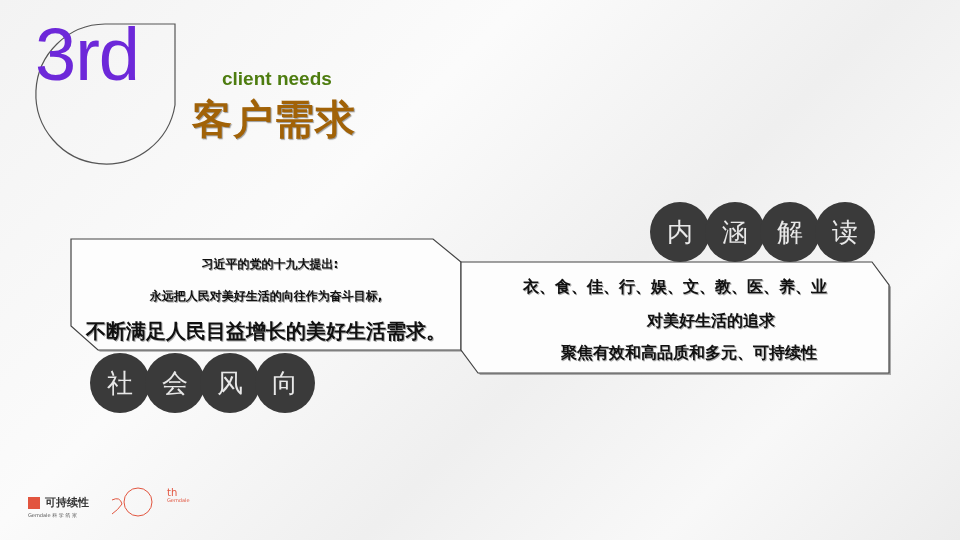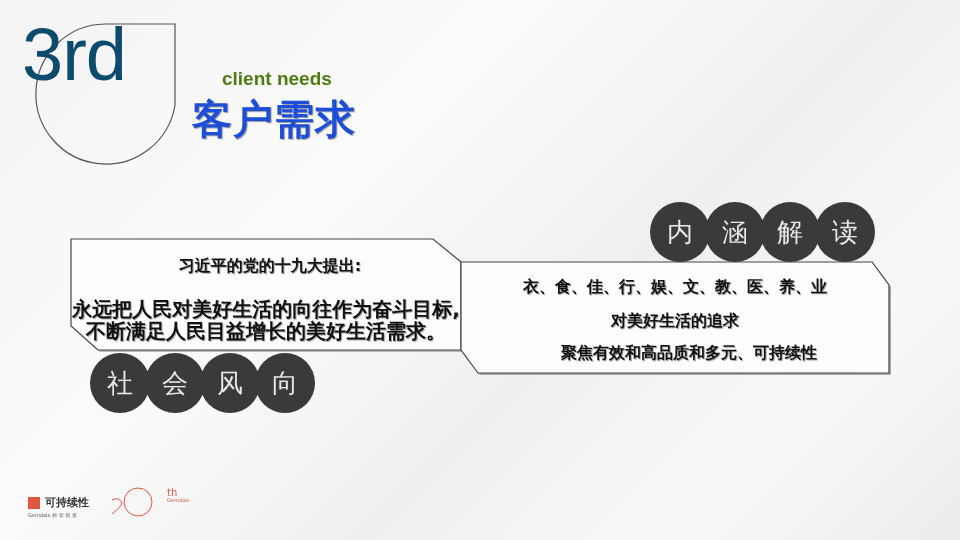--- a/index.html
+++ b/index.html
@@ -1,23 +1,23 @@
 <!DOCTYPE html>
 <html><head>
 <meta charset="utf-8">
 <style>
   html,body{margin:0;padding:0;}
   body{width:960px;height:540px;position:relative;overflow:hidden;
     background:linear-gradient(135deg,#f3f3f3 0%,#fbfbfb 35%,#efefef 60%,#f8f8f8 80%,#ececec 100%);
     font-family:"DejaVu Sans","Liberation Sans",sans-serif;color:#222;}
   .abs{position:absolute;}
   #deco{position:absolute;left:0;top:0;}
-  .chapter-num{left:22px;top:18px;font-family:"Liberation Sans",sans-serif;font-size:74px;color:#0c4a6e;line-height:1;letter-spacing:-1px;}
+  .chapter-num{left:35px;top:18px;font-family:"Liberation Sans",sans-serif;font-size:74px;color:#6d28d9;line-height:1;letter-spacing:-1px;}
   .sub-en{left:222px;top:68px;font-family:"Liberation Sans",sans-serif;font-weight:bold;font-size:19px;color:#4d7c0f;}
-  .title-cn{left:192px;top:92px;font-weight:bold;font-size:40px;color:#1d4ed8;letter-spacing:1px;text-shadow:1px 1px 1px #999;}
+  .title-cn{left:192px;top:92px;font-weight:bold;font-size:40px;color:#a16207;letter-spacing:1px;text-shadow:1px 1px 1px #999;}
   .txt{text-align:center;font-weight:bold;color:#111;text-shadow:1px 1px 0 #aaa;white-space:nowrap;}
   .circle{width:60px;height:60px;border-radius:50%;background:#3a3a3a;color:#e8e8e8;
     display:flex;align-items:center;justify-content:center;font-size:26px;}
   .logo{left:28px;top:492px;}
   .logo-mark{display:inline-block;width:12px;height:12px;background:#e2553f;vertical-align:middle;}
 </style>
 </head>
 <body>
 
 <svg id="deco" width="960" height="540">
@@ -31,36 +31,36 @@
   <path d="M 461 262 L 872 262 L 889 285 L 889 373 L 478 373 L 461 350 Z" fill="#fdfdfd" stroke="#444" stroke-width="1.2"></path>
 
   <circle cx="138" cy="502" r="14" fill="none" stroke="#e2553f" stroke-width="1"></circle>
   <path d="M 112 500 q 8 -4 10 4 q -4 6 -10 10" fill="none" stroke="#e2553f" stroke-width="1"></path>
 </svg>
 
 <div class="abs chapter-num">3rd</div>
 <div class="abs sub-en">client needs</div>
 <div class="abs title-cn">客户需求</div>
 
-<div class="abs txt" style="left:71px;width:398px;top:256px;font-size:16px;">习近平的党的十九大提出:</div>
-<div class="abs txt" style="left:71px;width:390px;top:296px;font-size:20px;">永远把人民对美好生活的向往作为奋斗目标,</div>
+<div class="abs txt" style="left:71px;width:398px;top:256px;font-size:12px;">习近平的党的十九大提出:</div>
+<div class="abs txt" style="left:71px;width:390px;top:288px;font-size:12px;">永远把人民对美好生活的向往作为奋斗目标,</div>
 <div class="abs txt" style="left:71px;width:390px;top:318px;font-size:20px;">不断满足人民目益增长的美好生活需求。</div>
 
 <div class="abs circle" style="left:90px;top:353px;">社</div>
 <div class="abs circle" style="left:145px;top:353px;">会</div>
 <div class="abs circle" style="left:200px;top:353px;">风</div>
 <div class="abs circle" style="left:255px;top:353px;">向</div>
 
 <div class="abs circle" style="left:650px;top:202px;">内</div>
 <div class="abs circle" style="left:705px;top:202px;">涵</div>
 <div class="abs circle" style="left:760px;top:202px;">解</div>
 <div class="abs circle" style="left:815px;top:202px;">读</div>
 
 <div class="abs txt" style="left:461px;width:428px;top:277px;font-size:16px;word-spacing:2px;">衣、食、佳、行、娱、文、教、医、养、业</div>
-<div class="abs txt" style="left:461px;width:428px;top:311px;font-size:16px;">对美好生活的追求</div>
+<div class="abs txt" style="left:461px;width:500px;top:311px;font-size:16px;">对美好生活的追求</div>
 <div class="abs txt" style="left:475px;width:428px;top:343px;font-size:16px;">聚焦有效和高品质和多元、可持续性</div>
 
 <div class="abs logo">
   <span class="logo-mark"></span>
   <span style="font-size:11px;font-weight:bold;color:#333;vertical-align:middle;">可持续性</span>
   <div style="font-size:5px;color:#555;margin-top:1px;">
     <span>Gemdale</span>
     <span>科 学 筑 家</span>
   </div>
 </div>

